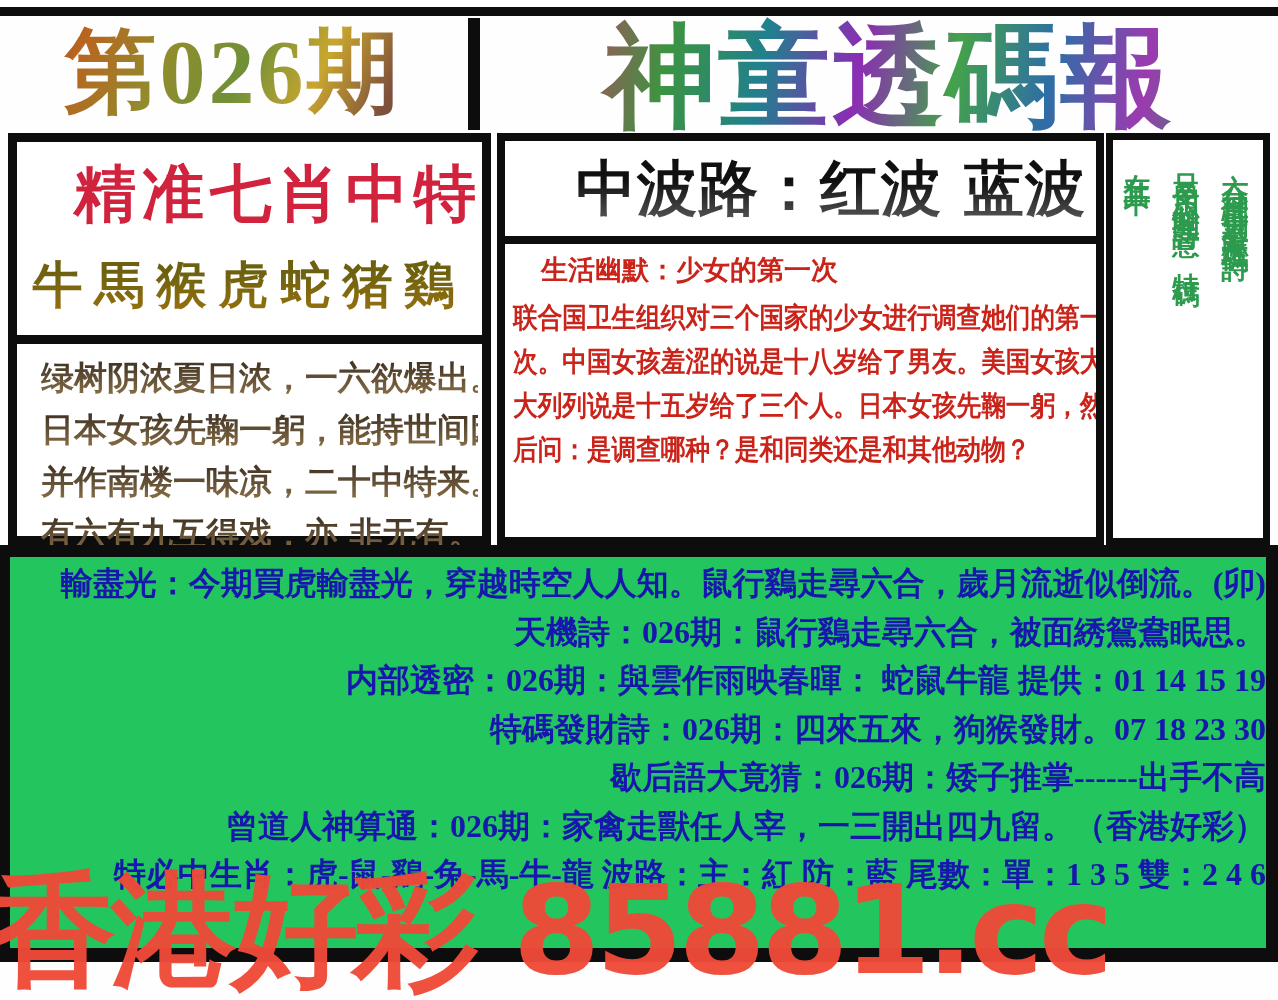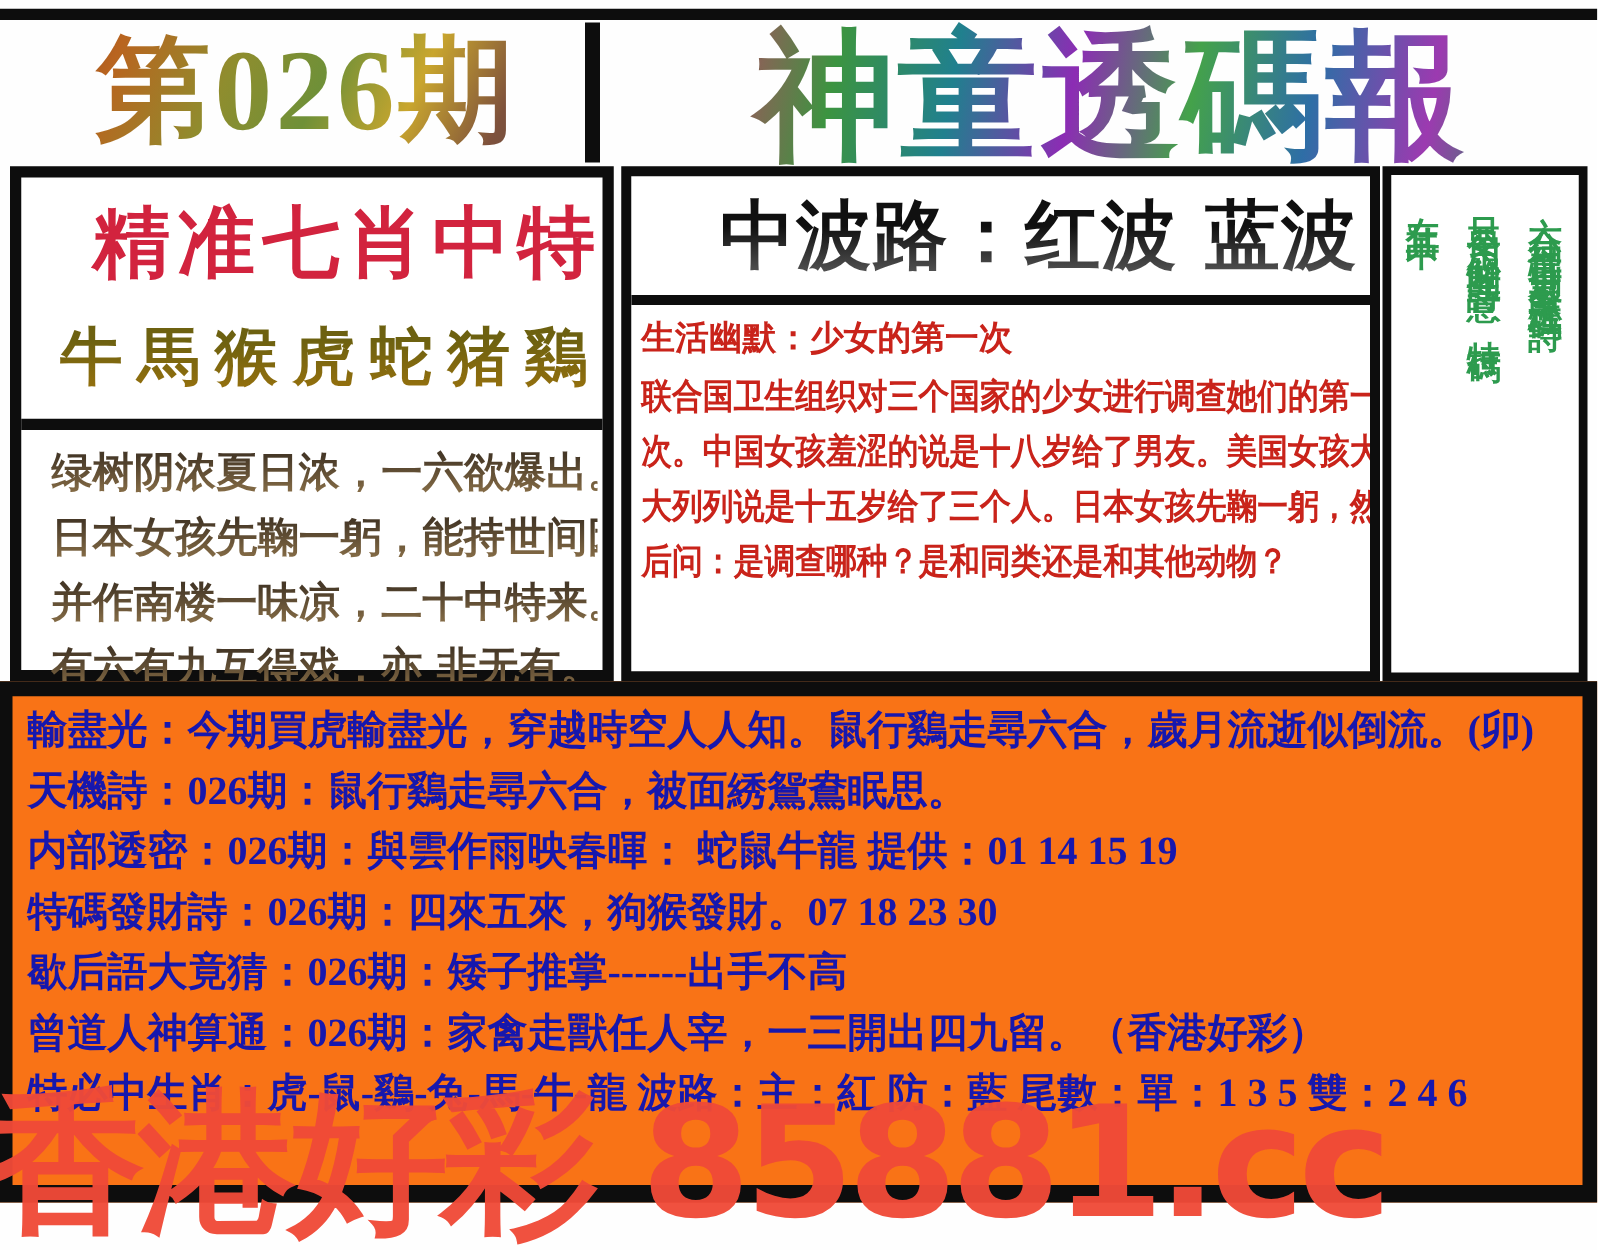--- a/index.html
+++ b/index.html
@@ -4,21 +4,21 @@
 <style>
   html,body { margin:0; padding:0; background:#ffffff; }
   .page {
     position:relative; width:1278px; height:1000px; background:#fefefe;
     overflow:hidden; font-family:"Liberation Sans", sans-serif;
   }
   .top-strip { position:absolute; left:0; top:7px; width:1278px; height:9px; background:#0d0d0d; }
 
   
   .issue {
-    position:absolute; left:30px; top:10px; width:430px; text-align:center;
+    position:absolute; left:18px; top:10px; width:430px; text-align:center;
     font-family:"Liberation Serif", serif; font-weight:bold; font-size:92px; letter-spacing:3px;
     background:linear-gradient(115deg,#7c4420 0%,#b9641f 16%,#8f8d2e 36%,#6f9038 52%,#c9a62e 68%,#7e513c 84%,#5d4a45 100%);
     -webkit-background-clip:text; background-clip:text; color:transparent; white-space:nowrap;
   }
   .header-divider { position:absolute; left:468px; top:18px; width:12px; height:112px; background:#0d0d0d; }
   .masthead {
     position:absolute; left:500px; top:2px; width:778px; text-align:center;
     font-family:"DejaVu Sans", sans-serif; font-weight:bold; font-size:112px; letter-spacing:2px;
     background:linear-gradient(100deg,#8435c4 0%,#b04a62 10%,#3c9440 22%,#20808e 34%,#8c2cb4 46%,#44a24a 58%,#2e6ea6 70%,#9c3ab0 82%,#2e9060 92%,#6a30b8 100%);
     -webkit-background-clip:text; background-clip:text; color:transparent; white-space:nowrap;
@@ -27,21 +27,21 @@
   
   .left-panel {
     position:absolute; left:8px; top:133px; width:483px; height:412px;
     border:9px solid #0d0d0d; box-sizing:border-box; background:#fff;
   }
   .left-headline {
     margin-top:10px; text-align:right; font-family:"Liberation Serif", serif;
     font-weight:bold; font-size:62px; color:#d2233e; letter-spacing:6px; white-space:nowrap;
   }
   .left-zodiac {
-    margin-top:16px; text-align:right; font-family:"DejaVu Sans", sans-serif;
+    margin-top:16px; text-align:center; font-family:"DejaVu Sans", sans-serif;
     font-weight:bold; font-size:50px; letter-spacing:12px; white-space:nowrap;
     background:linear-gradient(#6d6110 30%,#9c730d 100%);
     -webkit-background-clip:text; background-clip:text; color:transparent;
   }
   .left-divider { margin-top:16px; height:9px; background:#0d0d0d; }
   .poem { padding:8px 4px 0 24px; }
   .poem div {
     font-family:"DejaVu Sans", sans-serif; font-weight:bold; font-size:33px; line-height:52px;
     white-space:nowrap;
     background:linear-gradient(#463827 25%,#95794e 95%);
@@ -55,21 +55,21 @@
   }
   .wave-header {
     text-align:center; padding-top:8px; font-family:"DejaVu Sans", sans-serif;
     font-weight:bold; font-size:60px; letter-spacing:1px; white-space:nowrap;
     background:linear-gradient(#101010 45%,#666666 100%);
     -webkit-background-clip:text; background-clip:text; color:transparent;
   }
   .flip { display:inline-block; transform:rotate(180deg); }
   .middle-divider { height:8px; background:#0d0d0d; margin-top:6px; }
   .joke { padding:8px 0 0 8px; color:#c9231a; font-family:"Liberation Serif", serif; font-weight:bold; }
-  .joke-title { font-size:27px; margin-bottom:8px; white-space:nowrap; }
+  .joke-title { font-size:27px; margin-bottom:8px; white-space:nowrap;margin-left:28px; }
   .joke-lines div {
     font-size:28px; line-height:44px; white-space:nowrap;
     transform:scaleX(0.88); transform-origin:0 50%;
   }
 
   
   .right-panel {
     position:absolute; left:1106px; top:133px; width:164px; height:412px;
     border:7px solid #0d0d0d; box-sizing:border-box; background:#fff; overflow:hidden;
   }
@@ -77,21 +77,21 @@
     writing-mode:vertical-rl; height:100%; box-sizing:border-box; padding:12px 6px 0 0;
     font-family:"DejaVu Sans", sans-serif; font-weight:bold; font-size:27px;
     color:#2d9b4e; letter-spacing:8px; line-height:49px;
   }
 
   
   .bottom-section {
     position:absolute; left:0; top:545px; width:1278px; height:417px; box-sizing:border-box;
     border-top:12px solid #0d0d0d; border-bottom:14px solid #0d0d0d;
     border-left:10px solid #0d0d0d; border-right:12px solid #0d0d0d;
-    background:#f97316; padding:2px 0 0 12px; overflow:hidden;
+    background:#22c55e; padding:2px 0 0 12px; overflow:hidden;text-align:right;
   }
   .bottom-lines div {
     font-family:"Liberation Serif", serif; font-weight:bold; color:#1717ad;
     font-size:32px; line-height:48.5px; white-space:nowrap;
   }
 
   
   .watermark {
     position:absolute; left:-10px; top:848px; z-index:10;
     font-family:"DejaVu Sans", sans-serif; font-weight:bold; font-size:126px;

